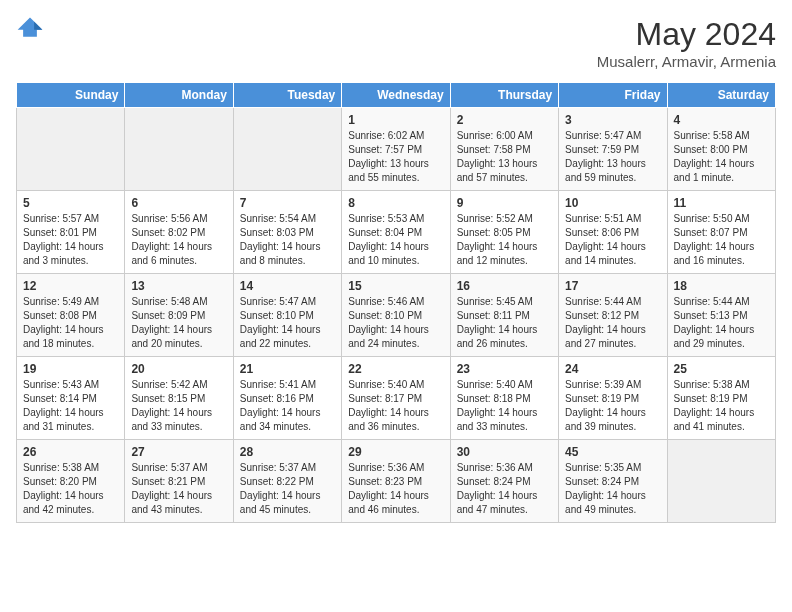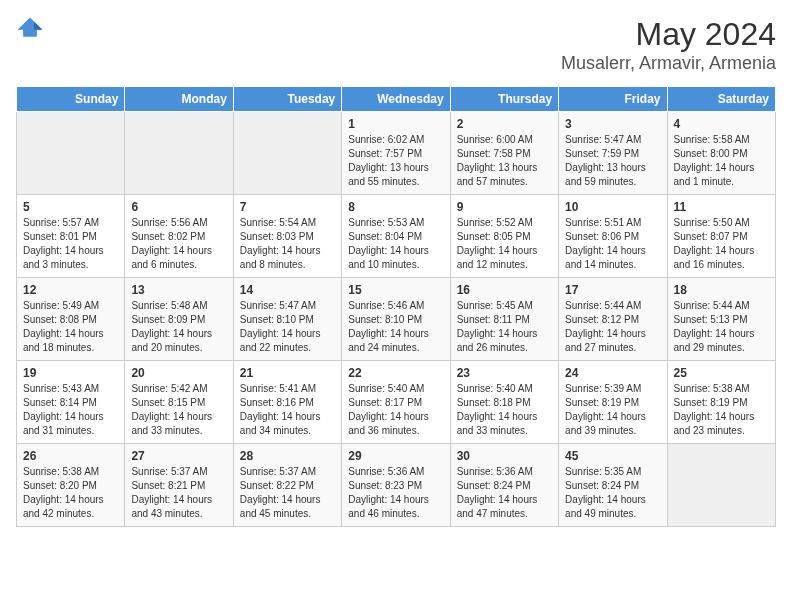--- a/index.html
+++ b/index.html
@@ -37,21 +37,21 @@
     }
     .title-block {
       text-align: right;
     }
     .title-month {
       font-size: 32px;
       font-weight: normal;
       color: #333;
     }
     .title-location {
-      font-size: 18px;
+      font-size: 15px;
       color: #555;
     }
     table {
       width: 100%;
       border-collapse: collapse;
       table-layout: fixed;
     }
     thead tr th {
       background: #4a90d9;
       color: #fff;
@@ -319,21 +319,21 @@
             <span>Sunrise: 5:39 AM</span><br>
             <span>Sunset: 8:19 PM</span><br>
             <span>Daylight: 14 hours and 39 minutes.</span>
           </div>
         </td>
         <td>
           <span class="day-num">25</span>
           <div class="cell-content">
             <span>Sunrise: 5:38 AM</span><br>
             <span>Sunset: 8:19 PM</span><br>
-            <span>Daylight: 14 hours and 23 minutes.</span>
+            <span>Daylight: 14 hours and 41 minutes.</span>
           </div>
         </td>
       </tr>
       <tr>
         <td>
           <span class="day-num">26</span>
           <div class="cell-content">
             <span>Sunrise: 5:38 AM</span><br>
             <span>Sunset: 8:20 PM</span><br>
             <span>Daylight: 14 hours and 42 minutes.</span>

